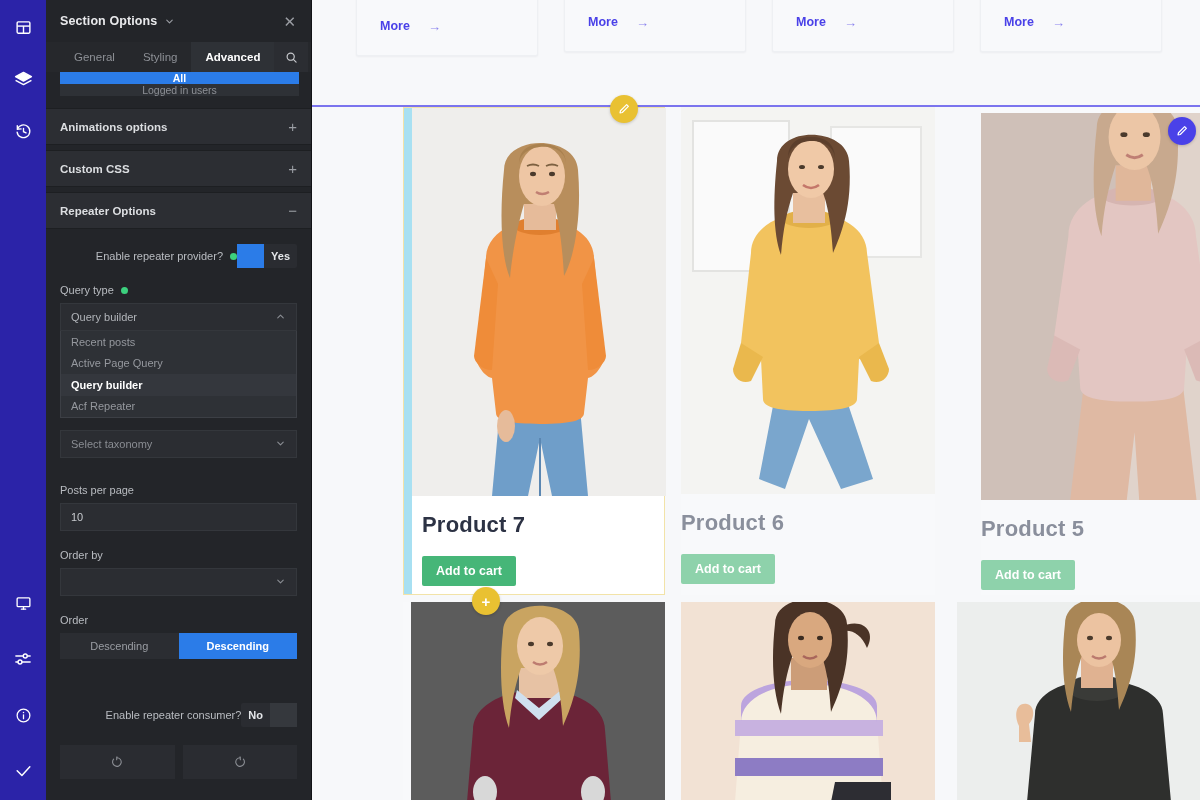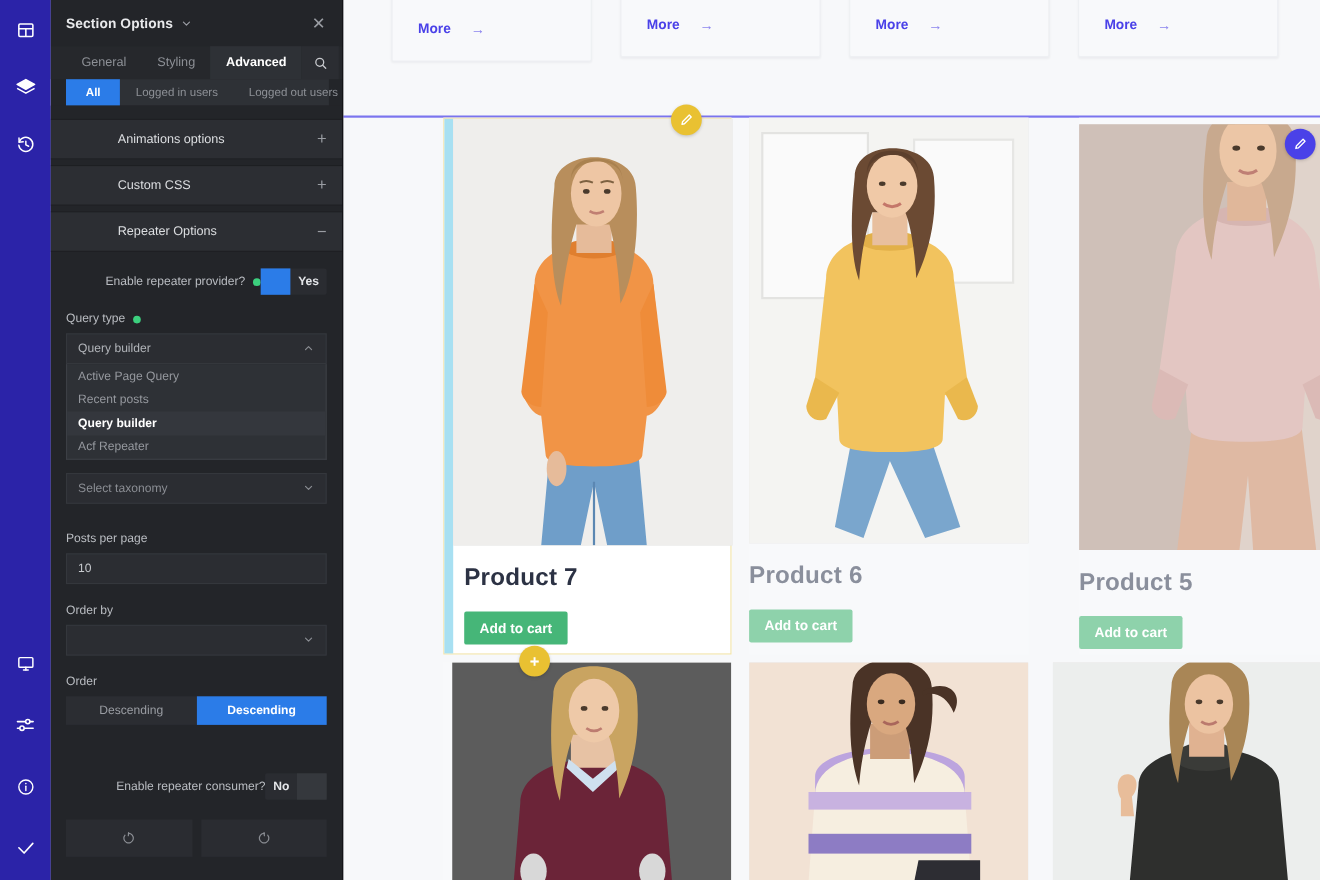--- a/index.html
+++ b/index.html
@@ -58,36 +58,37 @@
   }
   .tab.active { background: #2e3136; color: #ffffff; font-weight: bold; }
   .tab-search {
     width: 34px; display: flex; align-items: center; justify-content: center;
     background: #2b2d32; cursor: pointer; color: #c7c9cd;
   }
 
   .subtabs {
     background: #2e3136; display: flex; align-items: stretch; height: 24px;
     margin: 0 12px 0 14px;
+    flex-direction: column;
   }
   .subtab {
     display: flex; align-items: center; justify-content: center;
     font-size: 10.5px; color: #8d9096; cursor: pointer; padding: 0 14px; white-space: nowrap;
   }
   .subtab.active { background: #2b7ce8; color: #ffffff; font-weight: bold; padding: 0 18px; }
 
   .panel-body { flex: 1 1 auto; overflow: hidden; background: #232529; padding-top: 12px; }
 
   .accordion {
     height: 37px; display: flex; align-items: center; justify-content: space-between;
     padding: 0 14px; background: #2c2e33; cursor: pointer;
     border-top: 1px solid #1d1f22; border-bottom: 1px solid #1d1f22;
     margin-bottom: 5px;
   }
-  .accordion-label { font-size: 11.5px; font-weight: normal; color: #dcdee1; margin-left: 47px; }
+  .accordion-label { font-size: 11.5px; font-weight: bold; color: #dcdee1; }
   .accordion-sign { font-size: 15px; color: #9a9da3; line-height: 1; }
 
   .section-content { padding: 10px 14px 0 14px; }
 
   .field-row {
     display: flex; align-items: center; justify-content: flex-end;
     margin-bottom: 16px;
   }
   .field-label { font-size: 11px; color: #b9bcc1; display: flex; align-items: center; gap: 7px; }
   .dot { width: 7px; height: 7px; border-radius: 50%; background: #3cd07e; display: inline-block; }
@@ -337,22 +338,22 @@
           </div>
           <div class="select">
             <span>Query builder</span>
             <span class="caret">
               <svg width="11" height="11" viewBox="0 0 24 24" fill="none" stroke="currentColor" stroke-width="2.4" stroke-linecap="round" stroke-linejoin="round">
                   <polyline points="6,15 12,9 18,15"></polyline>
                 </svg>
             </span>
           </div>
           <div class="dropdown">
+            <div class="dd-item">Recent posts</div>
             <div class="dd-item">Active Page Query</div>
-            <div class="dd-item">Recent posts</div>
             <div class="dd-item selected">Query builder</div>
             <div class="dd-item">Acf Repeater</div>
           </div>
         </div>
 
         <div class="spacer-12"></div>
 
         <div class="select placeholder">
           <span>Select taxonomy</span>
           <span class="caret">

